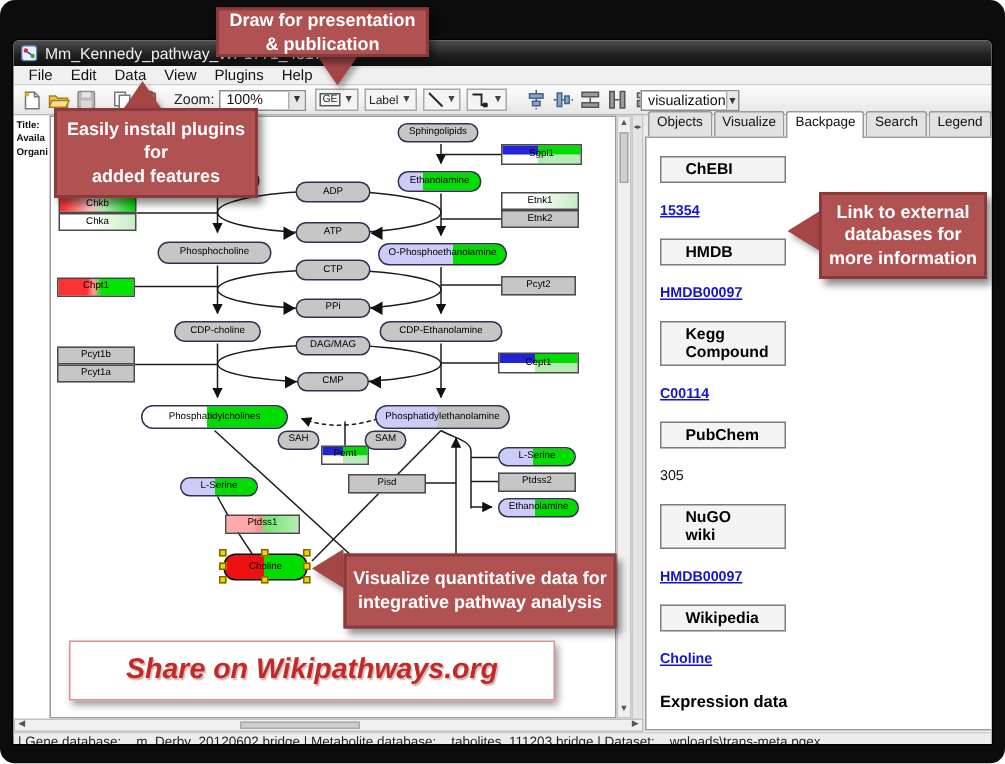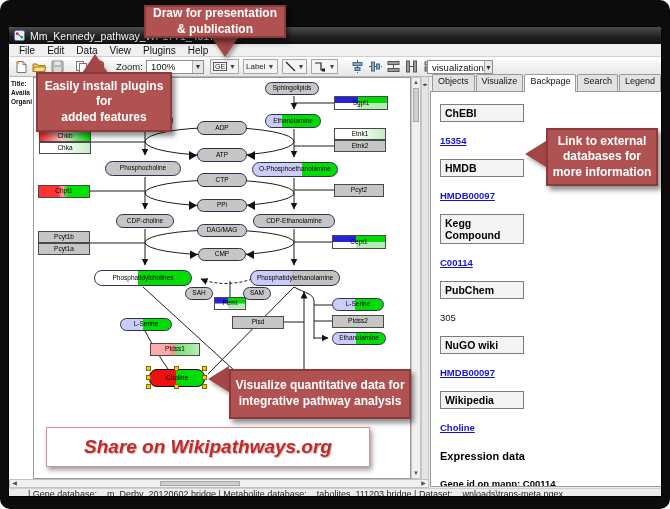--- a/index.html
+++ b/index.html
@@ -47,30 +47,30 @@
   .vscroll{position:absolute;left:402px;top:0;width:10px;height:402px;background:#f0f0f0;border:1px solid #c2c2c2;}
   .vthumb{position:absolute;left:1px;top:10px;width:6px;height:34px;background:#cfcfcf;border:1px solid #a8a8a8;}
   .vs-arrow{position:absolute;left:0;width:8px;height:9px;font-size:6px;color:#555;text-align:center;line-height:9px;}
   .splitter{position:absolute;left:412px;top:0;width:8px;height:411px;background:#e4e4e4;border-left:1px solid #c8c8c8;border-right:1px solid #c8c8c8;font-size:5px;color:#444;text-align:center;padding-top:4px;}
   
   .rightpanel{position:absolute;left:420px;top:0;width:234px;height:411px;background:#ececec;}
   .tabstrip{position:absolute;left:0;top:0;width:100%;height:15px;display:flex;align-items:flex-end;padding-left:3px;gap:1px;}
   .tab{height:13px;background:#e2e2e2;border:1px solid #9a9a9a;border-bottom:none;font-size:9px;color:#111;padding:1px 5px 16px;border-radius:2px 2px 0 0;}
   .tab.active{background:#fff;height:15px;font-weight:normal;position:relative;z-index:2;}
   .panel-body{position:absolute;left:1px;top:14px;width:232px;height:396px;background:#fff;border:1px solid #9a9a9a;overflow:hidden;padding:12px 0 0 9px;}
-  .sec-header{width:84px;border:1px solid #7d7d7d;background:#f4f4f4;font-size:10.5px;font-weight:bold;color:#000;padding:2px 4px;margin-bottom:8px;}
+  .sec-header{width:84px;border:1px solid #7d7d7d;background:#f4f4f4;font-size:10.5px;font-weight:bold;color:#000;padding:2px 16px;margin-bottom:8px;}
   .sec-link{display:inline-block;font-size:9.5px;font-weight:bold;color:#1414cc;text-decoration:underline;margin-bottom:13px;}
   .sec-plain{display:inline-block;font-size:9.5px;color:#111;margin-bottom:13px;}
   .expr-title{font-size:11px;font-weight:bold;color:#000;margin:4px 0 0 0;}
   .geneid{font-size:9.5px;font-weight:bold;color:#000;margin:16px 0 2px 0;}
   
   .hscroll{position:absolute;left:0;top:452px;width:420px;height:9px;background:#f0f0f0;border:1px solid #c2c2c2;}
   .hthumb{position:absolute;left:150px;top:1px;width:80px;height:5px;background:#cfcfcf;border:1px solid #a8a8a8;}
   .hs-arrow{position:absolute;top:0;width:9px;height:7px;font-size:6px;color:#555;text-align:center;line-height:7px;}
-  .statusbar{position:absolute;left:0;top:461px;width:654px;height:10px;background:#ececec;border-top:1px solid #cfcfcf;font-size:9px;color:#222;line-height:10px;padding-left:19px;white-space:nowrap;overflow:hidden;}
+  .statusbar{position:absolute;left:0;top:461px;width:654px;height:10px;background:#ececec;border-top:1px solid #cfcfcf;font-size:9px;color:#222;line-height:10px;padding-left:3px;white-space:nowrap;overflow:hidden;}
   
   .callout{position:absolute;z-index:60;background:#b15252;border:2px solid #8a3a3a;color:#fff;font-weight:bold;font-size:12px;text-align:center;display:flex;align-items:center;justify-content:center;white-space:pre-line;line-height:1.3;box-shadow:3px 4px 5px rgba(0,0,0,.45);}
   .c-arrow{position:absolute;z-index:59;width:0;height:0;filter:drop-shadow(2px 3px 2px rgba(0,0,0,.35));}
   .arr-down{border-left:13px solid transparent;border-right:13px solid transparent;border-top:19px solid #a54646;}
   .arr-up{border-left:13px solid transparent;border-right:13px solid transparent;border-bottom:19px solid #a54646;}
   .arr-left{border-top:13px solid transparent;border-bottom:13px solid transparent;border-right:21px solid #a54646;}
   .share-box{position:absolute;z-index:60;background:#fff;border:1px solid #dc8f8f;color:#c22a2a;font-weight:bold;font-style:italic;font-size:19px;display:flex;align-items:center;justify-content:center;box-shadow:2px 3px 5px rgba(0,0,0,.4);text-shadow:1px 1px 1px rgba(120,40,40,.35);}
 </style>
 </head>
 <body>

